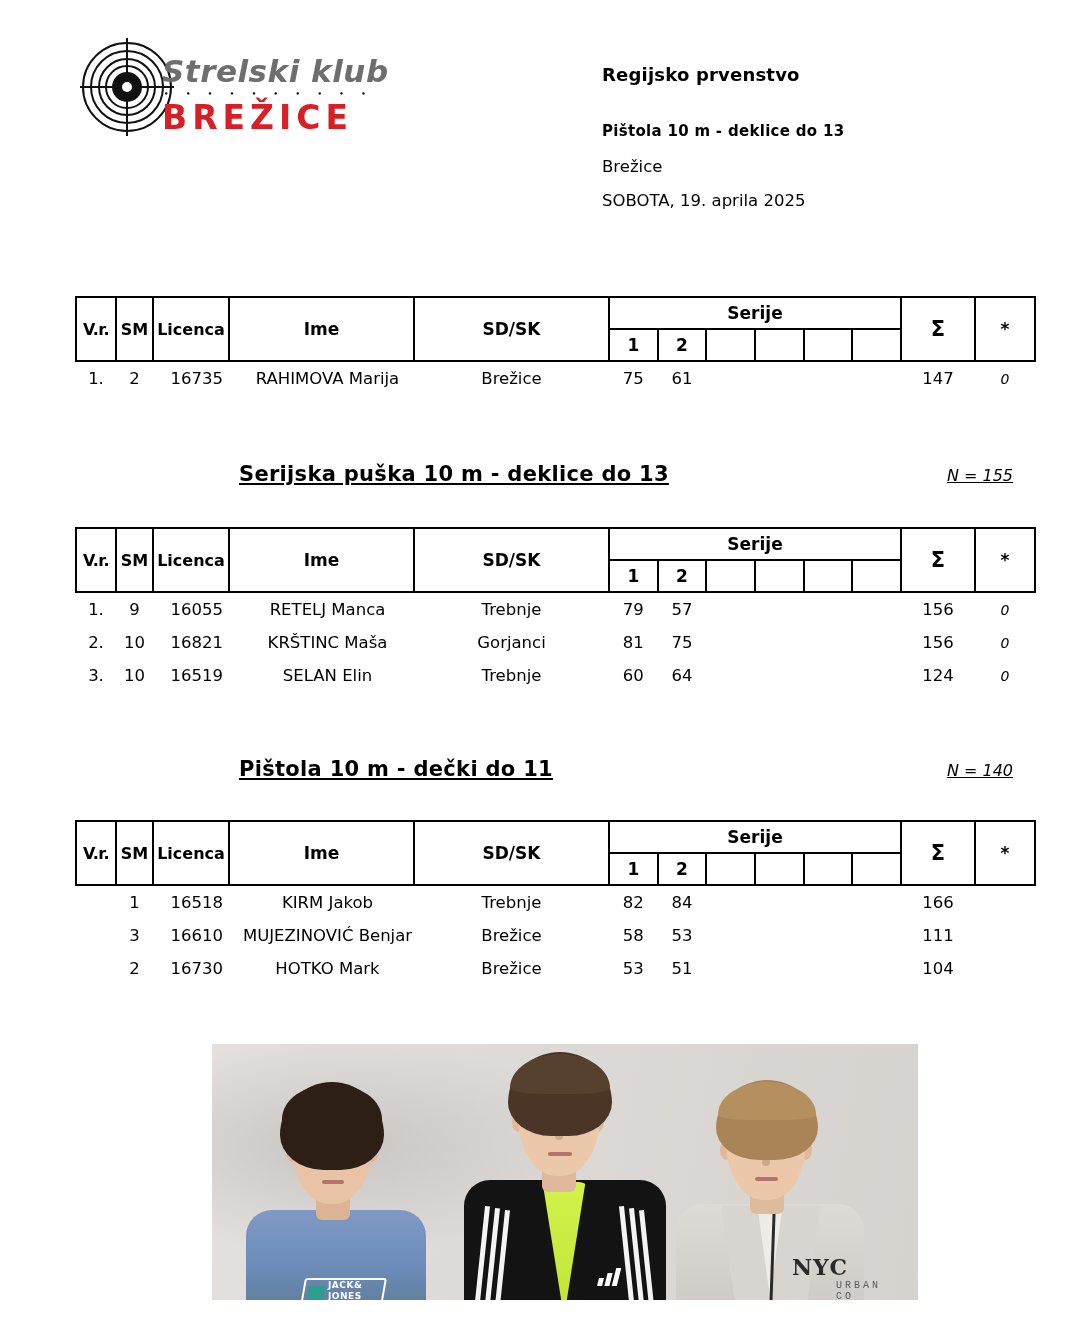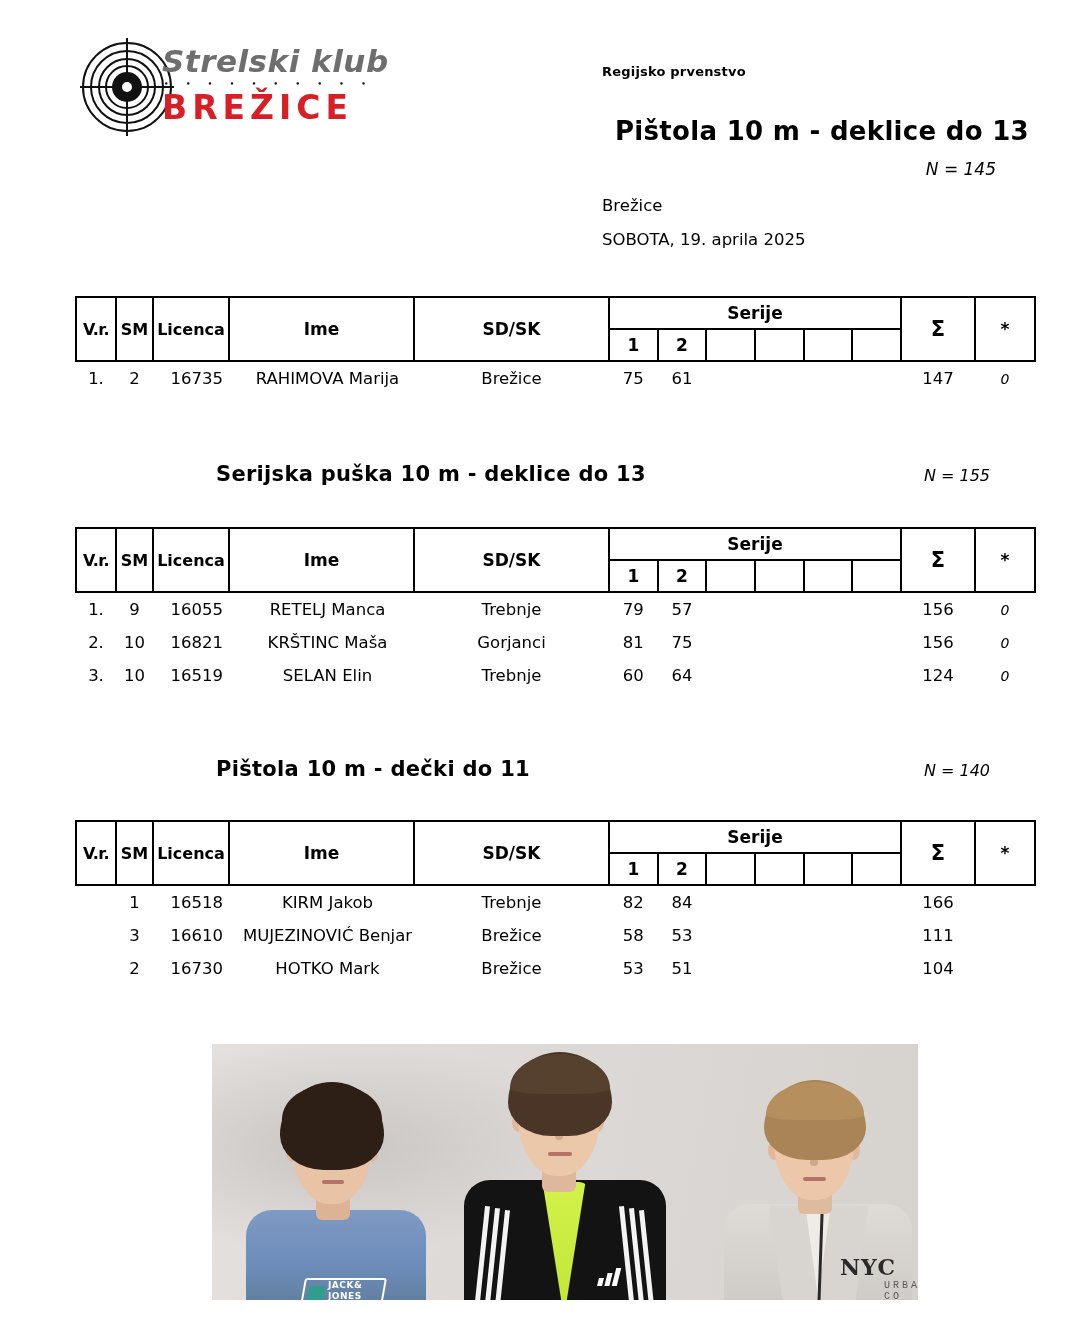--- a/index.html
+++ b/index.html
@@ -27,21 +27,21 @@
   #logo-target {
     position: absolute;
     left: 0px;
     top: 0px;
     width: 94px;
     height: 98px;
   }
   #logo-text {
     position: absolute;
     left: 82px;
-    top: 6px;
+    top: 16px;
     width: 210px;
   }
   .logo-line1 {
     font-family: "DejaVu Sans", "Liberation Sans", sans-serif;
     font-weight: bold;
     font-style: italic;
     font-size: 31px;
     color: #6e6e6e;
     letter-spacing: 0.5px;
     line-height: 34px;
@@ -69,32 +69,31 @@
   }
 
   
   #doc-header {
     position: absolute;
     left: 602px;
     top: 64px;
     width: 440px;
   }
   .hdr-title {
-    font-size: 13px;
+    font-size: 18px;
     font-weight: bold;
     letter-spacing: 0.2px;
     margin-bottom: 37px;
     white-space: nowrap;
   }
   .hdr-event {
-    font-size: 26px;
+    font-size: 15px;
     font-weight: bold;
     letter-spacing: 0.3px;
     white-space: nowrap;
-    text-align: center;
   }
   .hdr-n {
     font-size: 17px;
     font-style: italic;
     text-align: right;
     padding-right: 46px;
     margin-top: 13px;
   }
   .hdr-place {
     font-size: 16.5px;
@@ -102,24 +101,25 @@
   }
   .hdr-date {
     font-size: 16.5px;
     margin-top: 15px;
     white-space: nowrap;
   }
 
   
   .section-title-row {
     position: absolute;
-    left: 64px;
+    left: 87px;
     width: 961px;
     display: flex;
     align-items: baseline;
+    text-decoration: underline;
   }
   .section-title {
     font-size: 21px;
     font-weight: bold;
     letter-spacing: 0.3px;
     margin-left: 152px;
     white-space: nowrap;
   }
   .section-n {
     font-size: 16px;
@@ -247,21 +247,21 @@
   #boy2 .s1 { left: 22px; top: 160px; transform: rotate(6deg); }
   #boy2 .s2 { left: 32px; top: 162px; transform: rotate(6deg); }
   #boy2 .s3 { left: 42px; top: 164px; transform: rotate(6deg); }
   #boy2 .s4 { left: 166px; top: 160px; transform: rotate(-6deg); }
   #boy2 .s5 { left: 176px; top: 162px; transform: rotate(-6deg); }
   #boy2 .s6 { left: 186px; top: 164px; transform: rotate(-6deg); }
   #boy2 .brandmark { position: absolute; left: 140px; top: 222px; width: 26px; height: 18px; }
   #boy2 .bm { position: absolute; bottom: 0; width: 5px; background: #fff; transform: skewX(-14deg); }
 
   
-  #boy3 { left: 508px; width: 196px; height: 236px; }
+  #boy3 { left: 460px; width: 196px; height: 236px; }
   #boy3 .hair  { left: 44px; top: 16px; width: 102px; height: 80px; background: #a98456; }
   #boy3 .hair2 { position:absolute; left: 46px; top: 18px; width: 98px; height: 38px; background: #b58f5d; border-radius: 50% 50% 30% 30% / 85% 85% 15% 15%; }
   #boy3 .face  { left: 54px; top: 42px; width: 80px; height: 94px; background: #ecc7aa; }
   #boy3 .ear   { top: 76px; width: 12px; height: 20px; background: #e1b99a; }
   #boy3 .ear.l { left: 48px; }
   #boy3 .ear.r { left: 128px; }
   #boy3 .neck  { left: 78px; top: 126px; width: 34px; height: 24px; background: #debb9d; }
   #boy3 .torso { left: 4px; top: 140px; width: 188px; height: 98px;
                  background: linear-gradient(180deg,#dedbd6 0%, #cfccc7 100%); }
   #boy3 .innerT { position: absolute; left: 66px; top: 142px; width: 56px; height: 96px; background: #efece7; border-radius: 12px 12px 0 0; }
@@ -292,21 +292,20 @@
   <div id="logo-text">
     <div class="logo-line1">Strelski klub</div>
     <div class="logo-dots">• • • • • • • • • • • • •</div>
     <div class="logo-line2">BREŽICE</div>
   </div>
 </div>
 
 <div id="doc-header">
   <div class="hdr-title">Regijsko prvenstvo</div>
   <div class="hdr-event">Pištola 10 m - deklice  do 13</div>
-  <div class="hdr-n">N = 145</div>
   <div class="hdr-place">Brežice</div>
   <div class="hdr-date">SOBOTA, 19. aprila 2025</div>
 </div>
 
 <table class="result-table" id="table-0" style="top:296px">
   <thead>
     <tr>
       <th class="c-vr" rowspan="2">V.r.</th>
       <th class="c-sm" rowspan="2">SM</th>
       <th class="c-lic" rowspan="2">Licenca</th>

